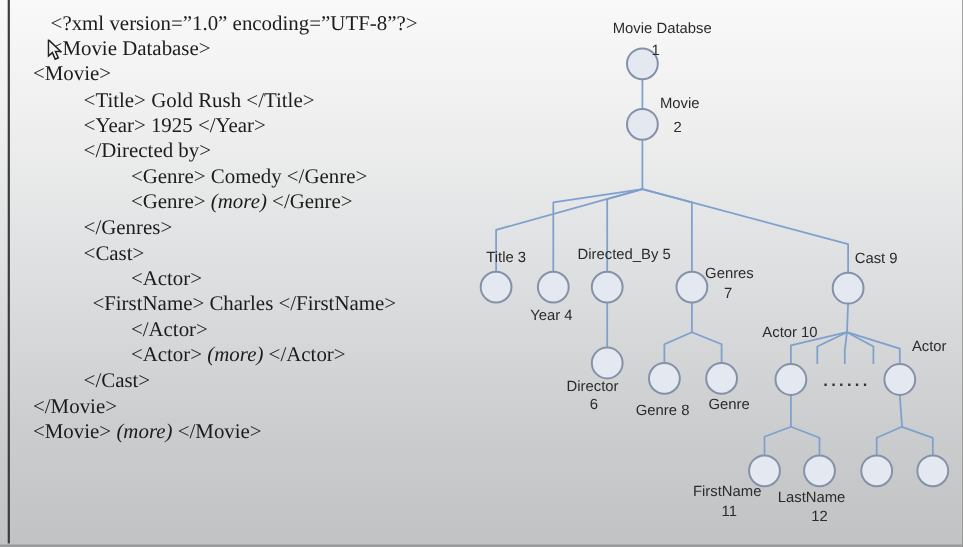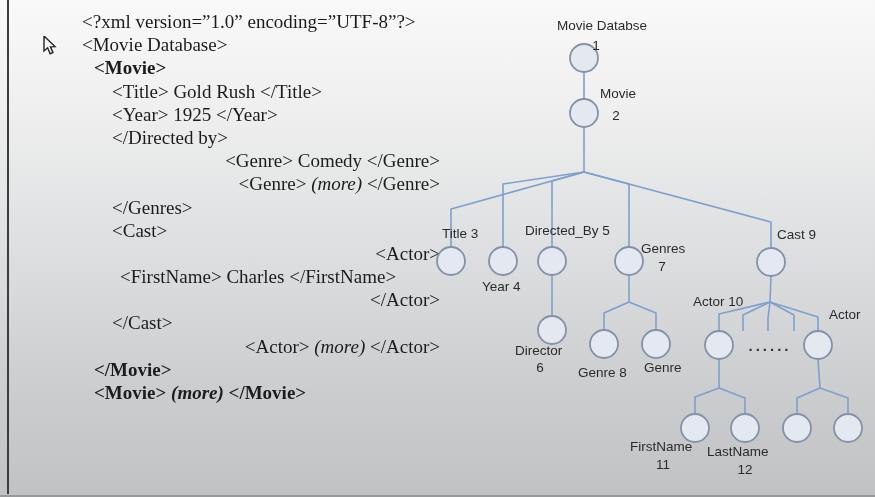--- a/index.html
+++ b/index.html
@@ -8,26 +8,26 @@
     background:linear-gradient(180deg,#f9f9f9 0%,#efefef 22%,#dddfe0 50%,#cbcdcf 78%,#c0c2c4 100%);
     font-family:"Liberation Sans",sans-serif;
   }
   .left-rule{position:absolute;left:7px;top:0;width:2px;height:494px;background:#3c3c3c;}
   .bottom-edge{position:absolute;left:0;bottom:0;width:100%;height:2px;background:#97999b;}
   .code{
     position:absolute;left:0;top:10px;width:440px;
     font-family:"Liberation Serif",serif;font-size:19px;line-height:23.2px;
     color:#1c1c1c;white-space:nowrap;
   }
-  .code-line{height:23.2px;margin-left:36px;}
+  .code-line{height:23.2px;}
   .code-line .it{font-style:italic;}
   .ind0{padding-left:46px;}
-  .ind1{padding-left:58px;font-weight:bold;}
+  .ind1{padding-left:30px;}
   .ind2{padding-left:76px;}
-  .ind3{padding-left:119px;text-align:right;}
+  .ind3{padding-left:119px;}
   .ind4{padding-left:84px;}
   svg.tree{position:absolute;left:0;top:0;}
   svg.cursor{position:absolute;left:43px;top:36px;}
   .tree text{font-family:"Liberation Sans",sans-serif;font-size:13.5px;fill:#2b2b2b;}
   .tree text.dots{font-size:15px;font-weight:bold;letter-spacing:3px;fill:#333;}
 </style>
 </head>
 <body>
 
 <div class="canvas">
@@ -39,22 +39,22 @@
       <div class="code-line ind2"><span>&lt;Title&gt; Gold Rush &lt;/Title&gt;</span></div>
       <div class="code-line ind2"><span>&lt;Year&gt; 1925 &lt;/Year&gt;</span></div>
       <div class="code-line ind2"><span>&lt;/Directed by&gt;</span></div>
       <div class="code-line ind3"><span>&lt;Genre&gt; Comedy &lt;/Genre&gt;</span></div>
       <div class="code-line ind3"><span>&lt;Genre&gt; </span><span class="it">(more)</span><span> &lt;/Genre&gt;</span></div>
       <div class="code-line ind2"><span>&lt;/Genres&gt;</span></div>
       <div class="code-line ind2"><span>&lt;Cast&gt;</span></div>
       <div class="code-line ind3"><span>&lt;Actor&gt;</span></div>
       <div class="code-line ind4"><span>&lt;FirstName&gt; Charles &lt;/FirstName&gt;</span></div>
       <div class="code-line ind3"><span>&lt;/Actor&gt;</span></div>
+      <div class="code-line ind3"><span>&lt;Actor&gt; </span><span class="it">(more)</span><span> &lt;/Actor&gt;</span></div>
       <div class="code-line ind2"><span>&lt;/Cast&gt;</span></div>
-      <div class="code-line ind3"><span>&lt;Actor&gt; </span><span class="it">(more)</span><span> &lt;/Actor&gt;</span></div>
       <div class="code-line ind1"><span>&lt;/Movie&gt;</span></div>
       <div class="code-line ind1"><span>&lt;Movie&gt; </span><span class="it">(more)</span><span> &lt;/Movie&gt;</span></div>
     </div>
   <svg class="tree" id="tree" width="875" height="497" viewBox="0 0 875 497">
       <polyline points="584,72 584,99" fill="none" stroke="#7fa0cc" stroke-width="1.6" stroke-linejoin="round"></polyline>
       <polyline points="584,127 584,172" fill="none" stroke="#7fa0cc" stroke-width="1.6" stroke-linejoin="round"></polyline>
       <polyline points="584,172 451,209 451,247" fill="none" stroke="#7fa0cc" stroke-width="1.6" stroke-linejoin="round"></polyline>
       <polyline points="584,172 503,184 503,247" fill="none" stroke="#7fa0cc" stroke-width="1.6" stroke-linejoin="round"></polyline>
       <polyline points="584,172 552,181 552,247" fill="none" stroke="#7fa0cc" stroke-width="1.6" stroke-linejoin="round"></polyline>
       <polyline points="584,172 629,184 629,247" fill="none" stroke="#7fa0cc" stroke-width="1.6" stroke-linejoin="round"></polyline>

